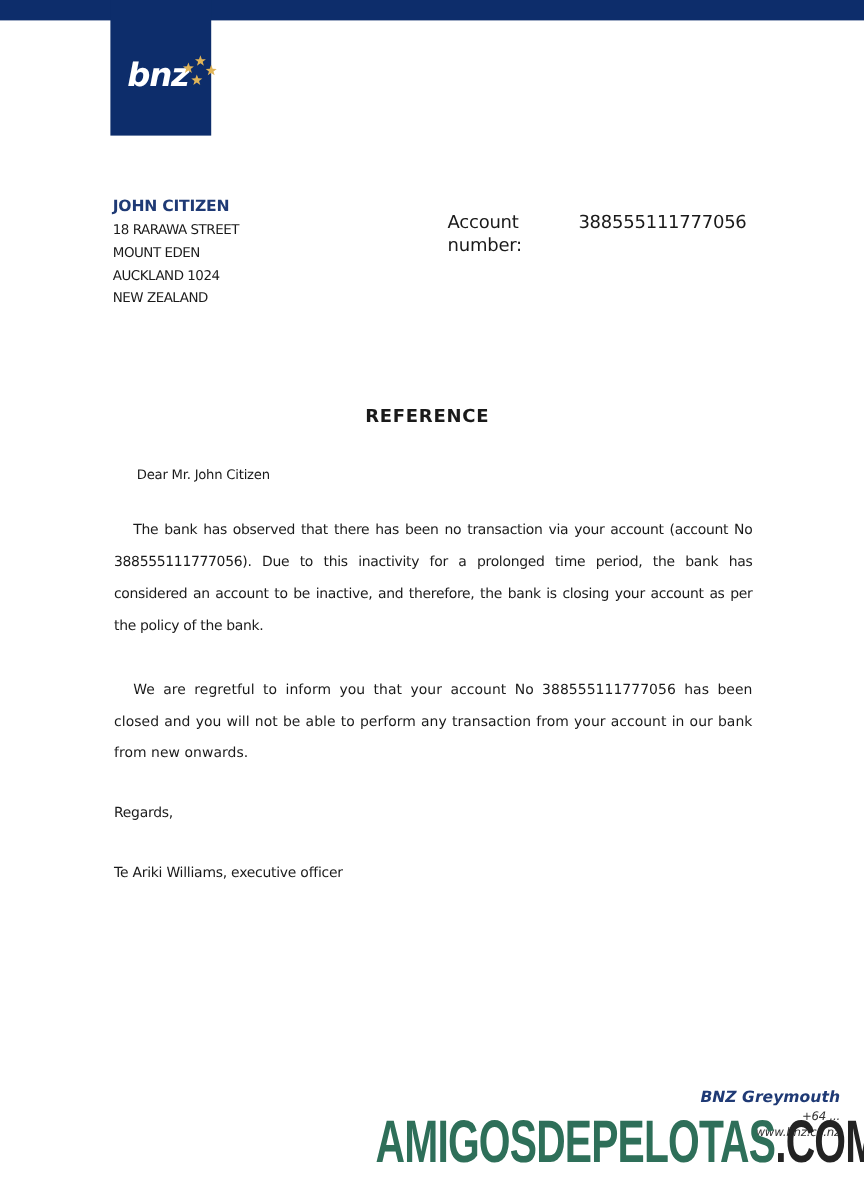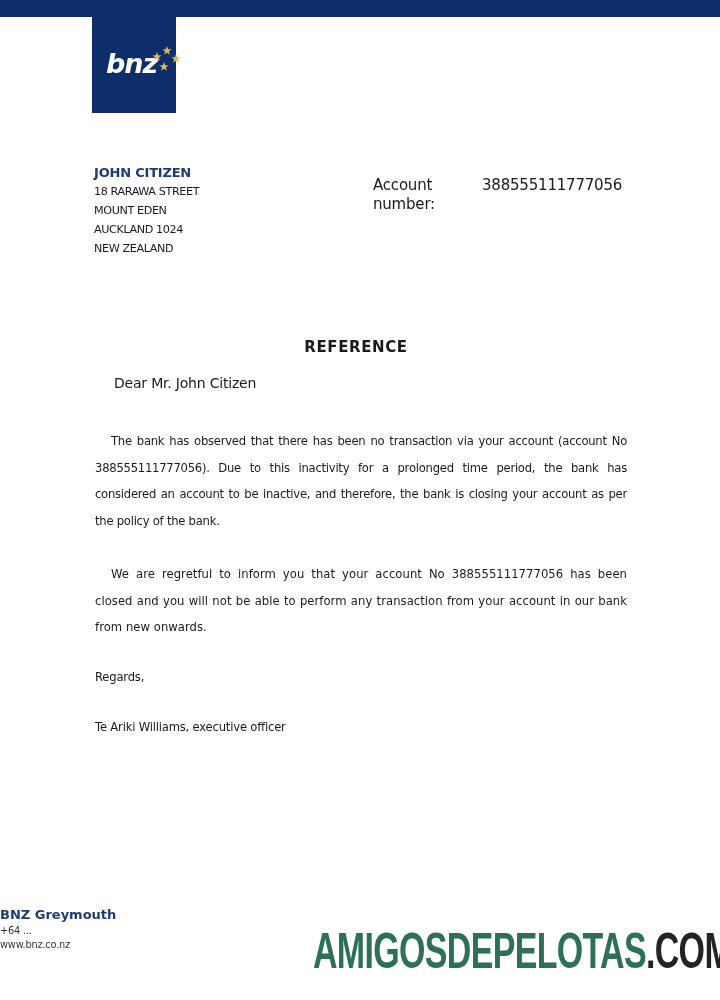--- a/index.html
+++ b/index.html
@@ -24,34 +24,34 @@
     .recipient-line { font-size: 11.2px; line-height: 19px; letter-spacing: -0.4px; color: #1a1a1a; }
 
     .acct-info { position: absolute; left: 373px; top: 176px; font-size: 15px; line-height: 19px; letter-spacing: -0.2px; }
     .acct-row { display: flex; }
     .acct-label { width: 109px; }
 
     .doc-title {
       position: absolute; left: 0; width: 712px; top: 294px; text-align: center;
       font-weight: bold; font-size: 15px; letter-spacing: 0.6px; color: #1a1a1a; margin-top: 44px;
     }
-    .salutation { position: absolute; left: 114px; top: 375px; font-size: 14px; letter-spacing: -0.2px; }
+    .salutation { position: absolute; left: 114px; top: 389px; font-size: 11px; letter-spacing: -0.2px; }
 
     .para {
       position: absolute; left: 95px; width: 532px; font-size: 11.6px; line-height: 26.6px;
       letter-spacing: -0.25px; text-align: justify;
     }
     .para1 { top: 428px; }
     .para2 { top: 561px; letter-spacing: 0.05px; }
     .indent { display: inline-block; width: 16px; }
 
     .closing { position: absolute; left: 95px; top: 670px; font-size: 11.6px; letter-spacing: -0.2px; }
     .signature { position: absolute; left: 95px; top: 704px; font-size: 11.6px; letter-spacing: -0.2px; margin-top: 16px; }
 
-    .footer { position: absolute; left: 0; width: 700px; top: 906px; text-align: left; }
+    .footer { position: absolute; left: 0; width: 700px; top: 906px; text-align: right; font-style: italic; }
     .footer-branch { color: #1f3a75; font-weight: bold; font-size: 13px; line-height: 18px; }
     .footer-line { font-size: 9.8px; line-height: 14px; color: #333; letter-spacing: -0.2px; }
 
     .watermark {
       position: absolute; left: 313px; top: 924px; height: 54px;
       font-family: "Liberation Sans", sans-serif; font-weight: bold;
       font-size: 50px; line-height: 54px; letter-spacing: -1px;
       transform: scaleX(0.68); transform-origin: left top; white-space: nowrap;
     }
     .wm-main { color: #2e6f59; }

